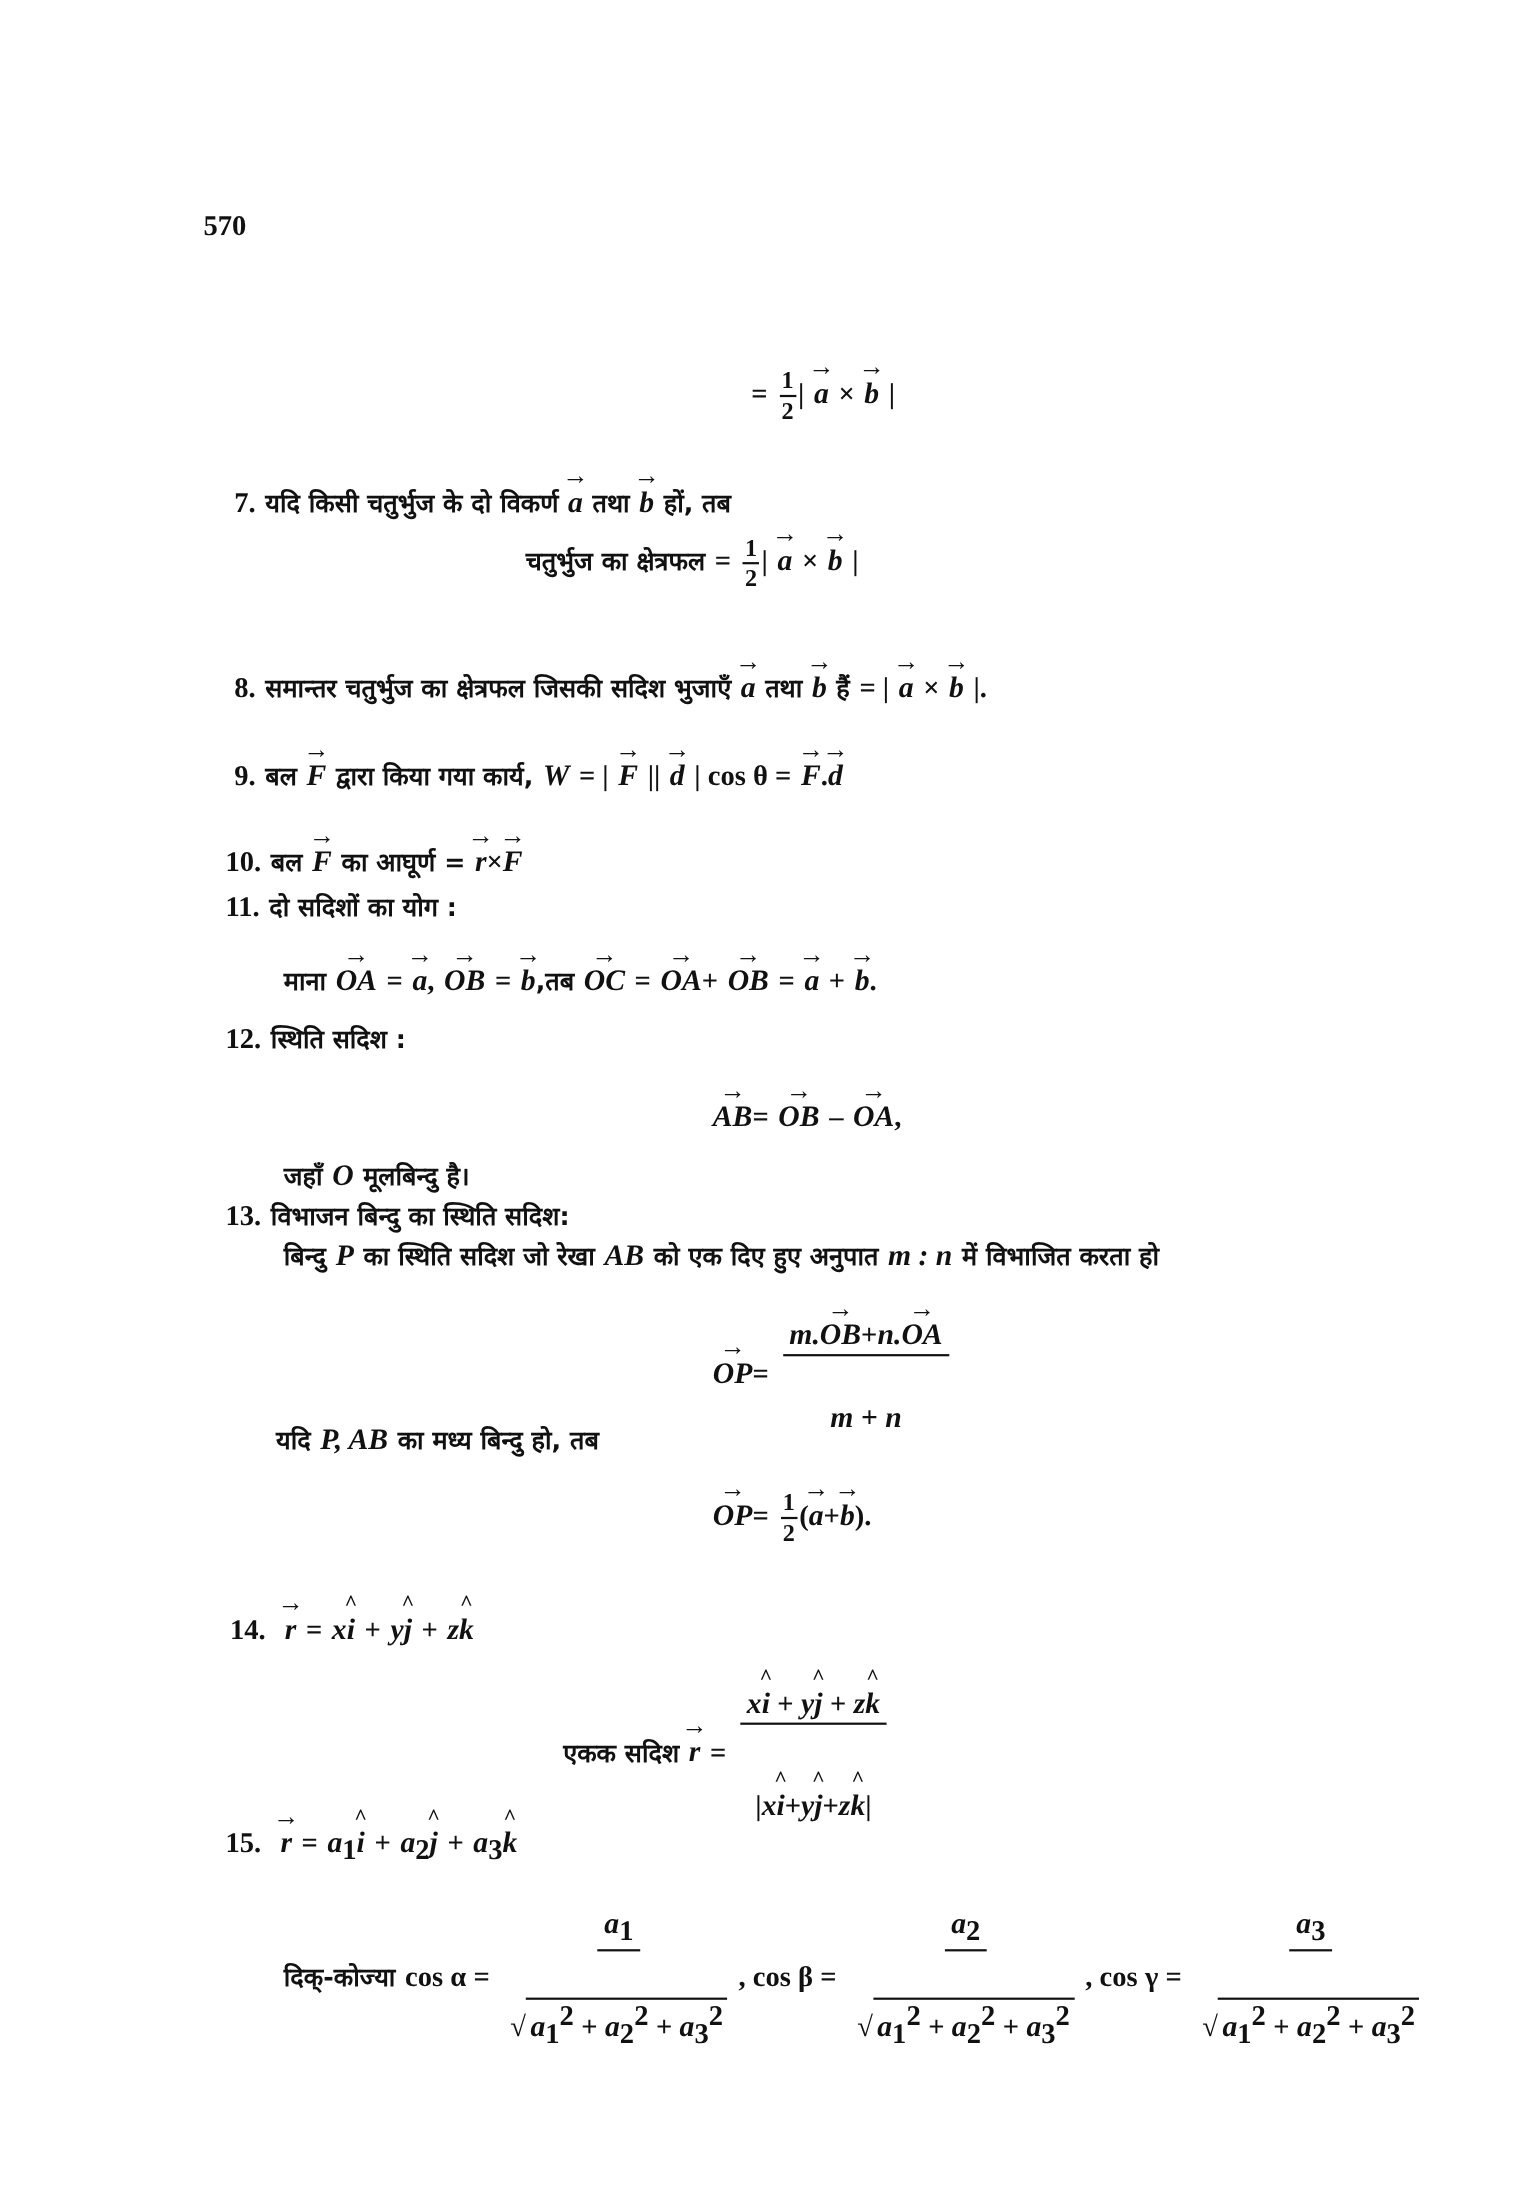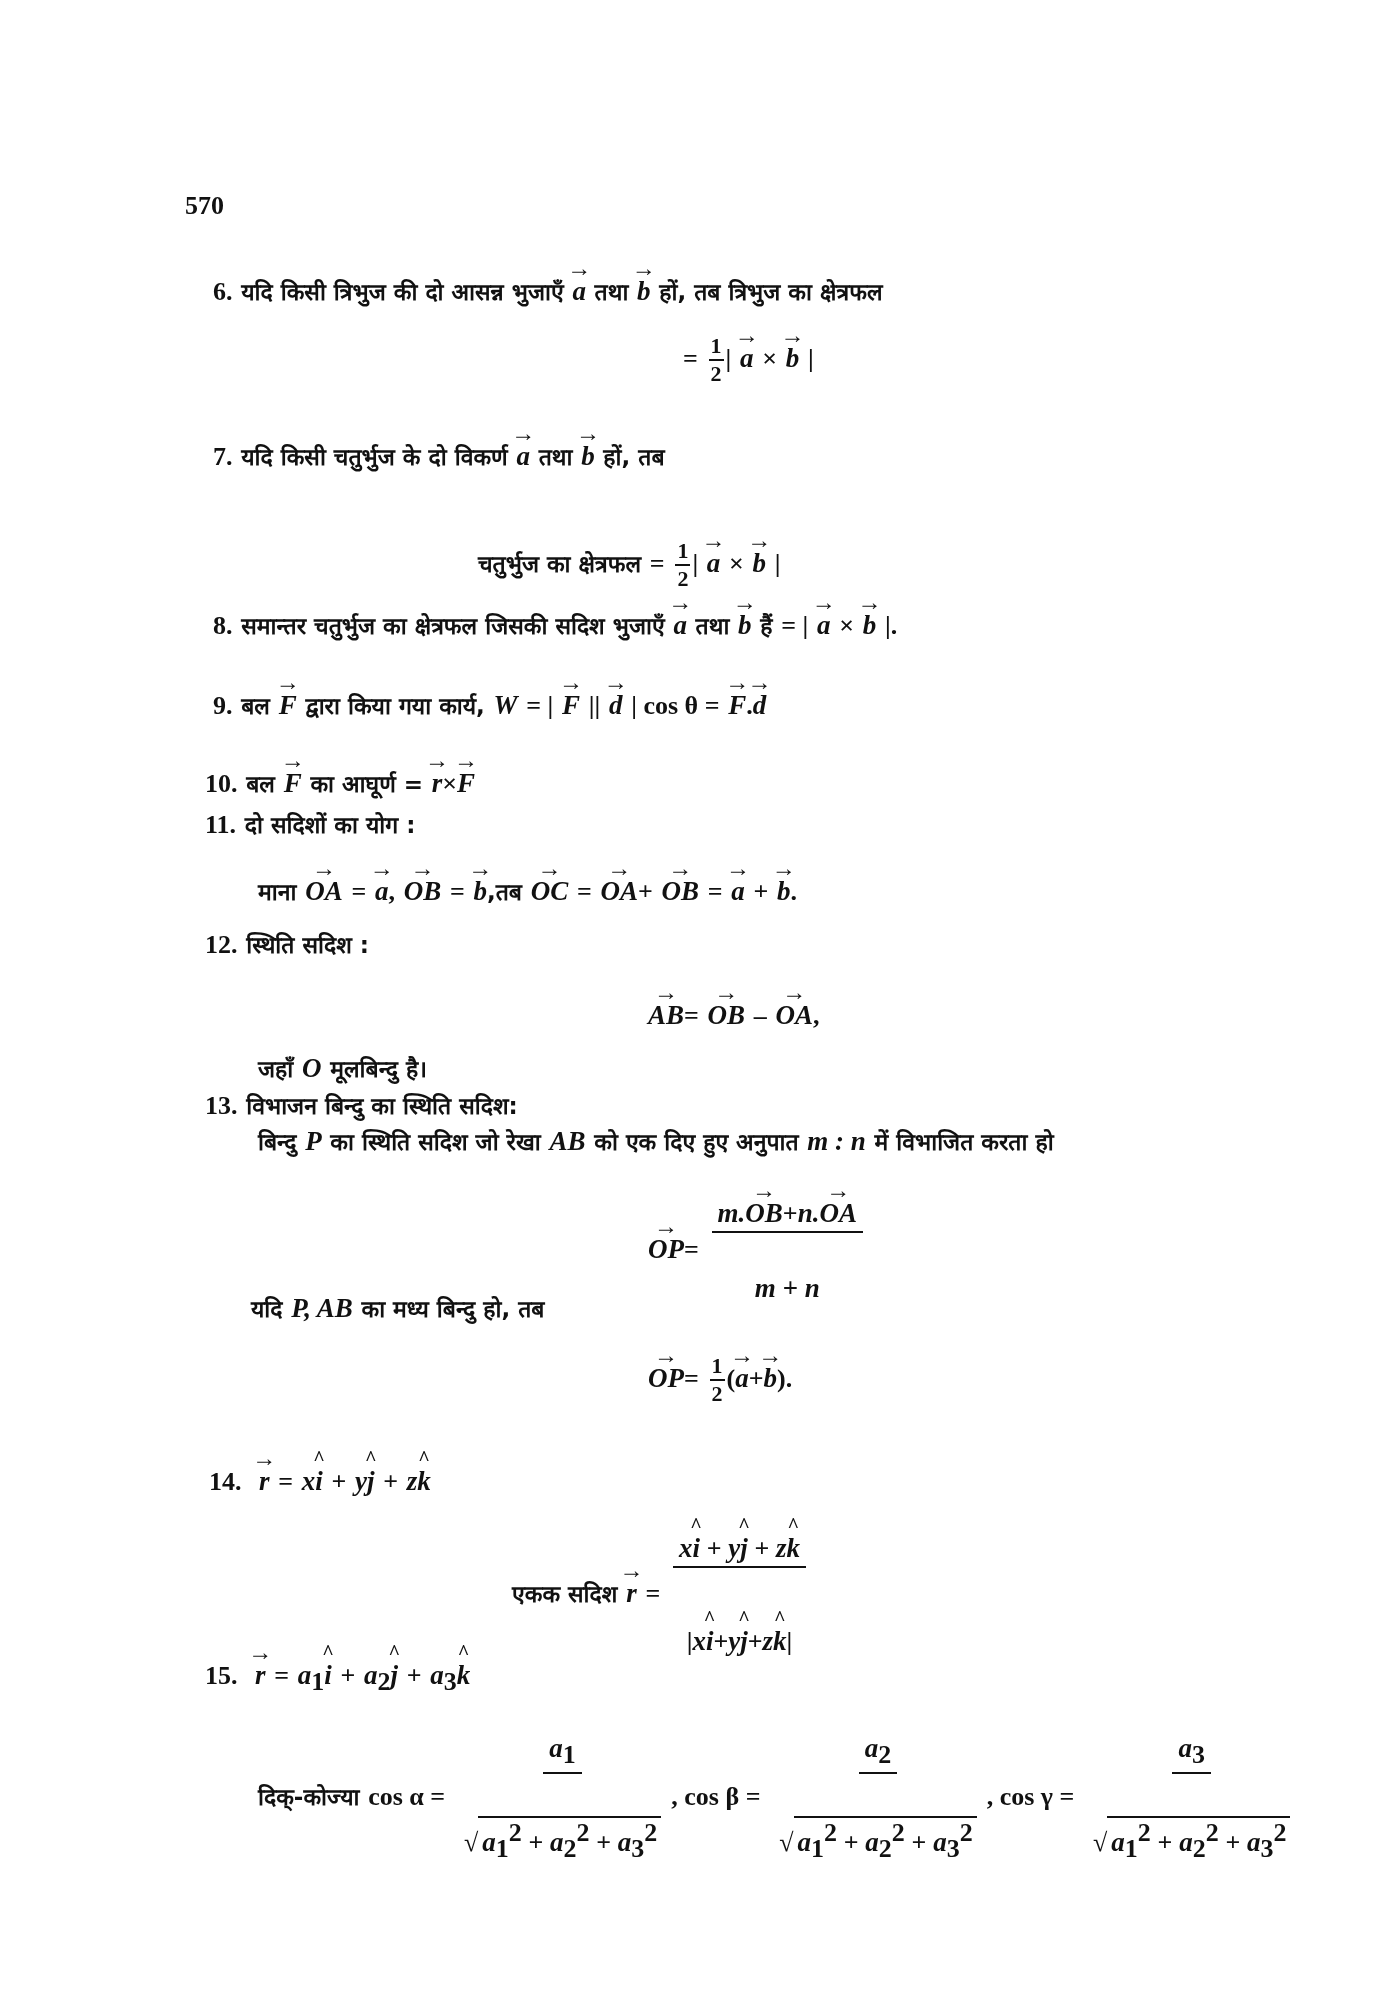--- a/index.html
+++ b/index.html
@@ -35,49 +35,41 @@
     .sqrt .rad { display: inline-block; border-top: 2px solid #111; padding: 2px 4px 0; }
     .page-number { left: 185px; top: 193px; font-size: 26px; font-family: "Liberation Serif", serif; font-weight: bold; }
   </style>
 </head>
 <body>
 
 <div class="page">
 
   <div class="line page-number">570</div>
 
-  <div class="line" style="left:213px; top:278px;">
-    <span class="num">6.</span>
-    <span class="dev">यदि किसी त्रिभुज की दो आसन्न भुजाएँ</span>
-    <span class="m vec">a</span>
-    <span class="dev">तथा</span>
-    <span class="m vec">b</span>
-    <span class="dev">हों, तब त्रिभुज का क्षेत्रफल</span>
-  </div>
   <div class="line" style="left:683px; top:335px;">
     <span class="mr">=</span>
     <span class="sfrac mr">
       <span class="top">1</span>
       <span class="bot">2</span>
     </span><span class="mr">|</span>
     <span class="m vec">a</span>
     <span class="mr">×</span>
     <span class="m vec">b</span>
     <span class="mr">|</span>
   </div>
 
   <div class="line" style="left:213px; top:443px;">
     <span class="num">7.</span>
     <span class="dev">यदि किसी चतुर्भुज के दो विकर्ण</span>
     <span class="m vec">a</span>
     <span class="dev">तथा</span>
     <span class="m vec">b</span>
     <span class="dev">हों, तब</span>
   </div>
-  <div class="line" style="left:478px; top:540px;">
+  <div class="line" style="left:478px; top:487px;">
     <span class="dev">चतुर्भुज का क्षेत्रफल</span>
     <span class="mr">=</span>
     <span class="sfrac mr">
       <span class="top">1</span>
       <span class="bot">2</span>
     </span><span class="mr">|</span>
     <span class="m vec">a</span>
     <span class="mr">×</span>
     <span class="m vec">b</span>
     <span class="mr">|</span>

